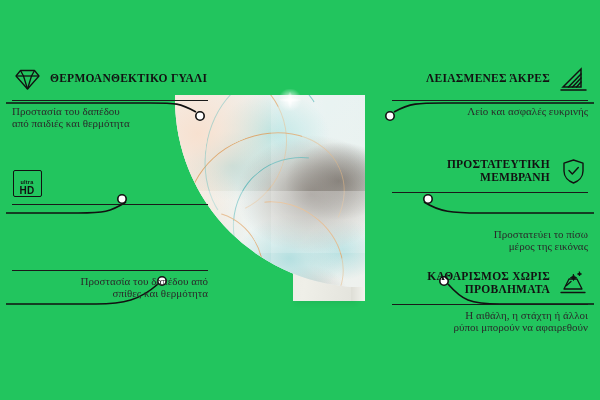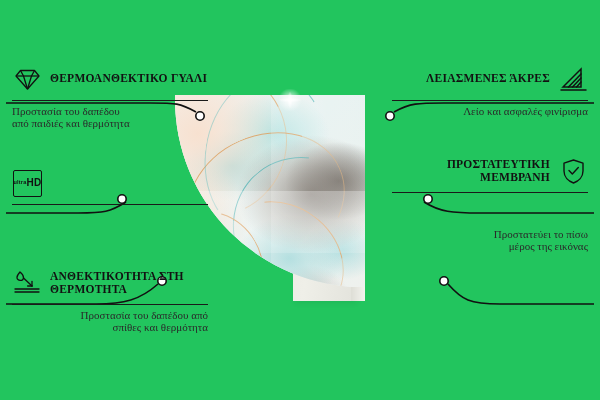--- a/index.html
+++ b/index.html
@@ -168,23 +168,23 @@
     line-height: 11.5px;
     color: #2a2a2a;
   }
 
   .hd-badge {
     width: 27px;
     height: 25px;
     border: 1.3px solid #111;
     border-radius: 2px;
     display: flex;
-    flex-direction: row;
+    flex-direction: column;
     align-items: center;
-    justify-content: space-between;
+    justify-content: flex-end;
     line-height: 1;
   }
   .hd-ultra {
     font-family: "Liberation Sans", sans-serif;
     font-size: 5.5px;
     font-weight: bold;
     letter-spacing: 0.2px;
   }
   .hd-hd {
     font-family: "Liberation Sans", sans-serif;
@@ -259,64 +259,68 @@
         <span class="hd-badge">
           <span class="hd-ultra">ultra</span>
           <span class="hd-hd">HD</span>
         </span>
       </span>
     </div>
     <div class="f-rule"></div>
   </div>
 
   <div class="feature left" style="top:266px;">
-    <div class="f-head">
-      <span class="f-icon">
-        <svg width="28" height="26" viewBox="0 0 28 26" fill="none" stroke="#111" stroke-width="1.3" stroke-linejoin="round" stroke-linecap="round">
-          <path d="M7 2 C9.5 4 10.5 5.8 10.5 7.4 C10.5 9.2 9 10.4 7.2 10.4 C5.4 10.4 4 9.2 4 7.4 C4 5.6 5.2 4 7 2 Z"></path>
-          <path d="M10.5 8 L19 16"></path>
-          <path d="M19 16 L19 11.5"></path>
-            <path d="M19 16 L14.6 16"></path>
-          <path d="M2 19 H26"></path>
-            <path d="M2 22 H26"></path>
-        </svg>
-      </span>
-      <span class="f-title">ΑΝΘΕΚΤΙΚΟΤΗΤΑ ΣΤΗ ΘΕΡΜΟΤΗΤΑ</span>
-    </div>
     <div class="f-rule"></div>
     <div class="f-desc" style="white-space: pre-line; text-align: right;">Προστασία του δαπέδου από
 σπίθες και θερμότητα</div>
   </div>
 
   <div class="feature right" style="top:62px;">
     <div class="f-head">
       <span class="f-icon">
         <svg width="27" height="25" viewBox="0 0 27 25" fill="none" stroke="#111" stroke-width="1.5" stroke-linecap="round">
           <path d="M3 20 L21 2 L21 20 Z" fill="none"></path>
           <path d="M8.5 20 L21 7"></path>
             <path d="M12.5 20 L21 11"></path>
             <path d="M16.5 20 L21 15"></path>
           <path d="M1 23 H26"></path>
         </svg>
       </span>
       <span class="f-title">ΛΕΙΑΣΜΕΝΕΣ ΆΚΡΕΣ</span>
     </div>
     <div class="f-rule"></div>
-    <div class="f-desc" style="white-space: pre-line;">Λείο και ασφαλές φινίρισμα</div>
+    <div class="f-desc" style="white-space: pre-line;">Λείο και ασφαλές ευκρινής</div>
   </div>
 
   <div class="feature right" style="top:154px;">
     <div class="f-head">
       <span class="f-icon">
         <svg width="25" height="27" viewBox="0 0 25 27" fill="none" stroke="#111" stroke-width="1.4" stroke-linejoin="round" stroke-linecap="round">
           <path d="M12.5 2 L22 5.2 V13 C22 19 17.6 23.3 12.5 25 C7.4 23.3 3 19 3 13 V5.2 Z"></path>
           <path d="M8 12.6 L11.3 16 L17.3 9.6"></path>
         </svg>
       </span>
       <span class="f-title">ΠΡΟΣΤΑΤΕΥΤΙΚΗ ΜΕΜΒΡΑΝΗ</span>
     </div>
     <div class="f-rule"></div>
     <div class="f-desc" style="white-space: pre-line; margin-top: 36px;">Προστατεύει το πίσω
 μέρος της εικόνας</div>
   </div>
 
+  <div class="feature right" style="top:266px;">
+    <div class="f-head">
+      <span class="f-icon">
+        <svg width="28" height="26" viewBox="0 0 28 26" fill="none" stroke="#111" stroke-width="1.3" stroke-linejoin="round" stroke-linecap="round">
+          <path d="M5 19 L10 9 H18 L23 19 Z"></path>
+          <path d="M7.5 15.5 L12 11.5"></path>
+          <path d="M14.5 4.5 L15.4 6.6 L17.5 7.5 L15.4 8.4 L14.5 10.5 L13.6 8.4 L11.5 7.5 L13.6 6.6 Z" fill="#111" stroke-width="0.9"></path>
+          <path d="M20.5 2 L21.1 3.4 L22.5 4 L21.1 4.6 L20.5 6 L19.9 4.6 L18.5 4 L19.9 3.4 Z" fill="#111" stroke-width="0.9"></path>
+          <path d="M2 22.5 H26"></path>
+        </svg>
+      </span>
+      <span class="f-title">ΚΑΘΑΡΙΣΜΟΣ ΧΩΡΙΣ ΠΡΟΒΛΗΜΑΤΑ</span>
+    </div>
+    <div class="f-rule"></div>
+    <div class="f-desc" style="white-space: pre-line;">Η αιθάλη, η στάχτη ή άλλοι
+ρύποι μπορούν να αφαιρεθούν</div>
+  </div>
 
 </div>
 
 </body></html>

